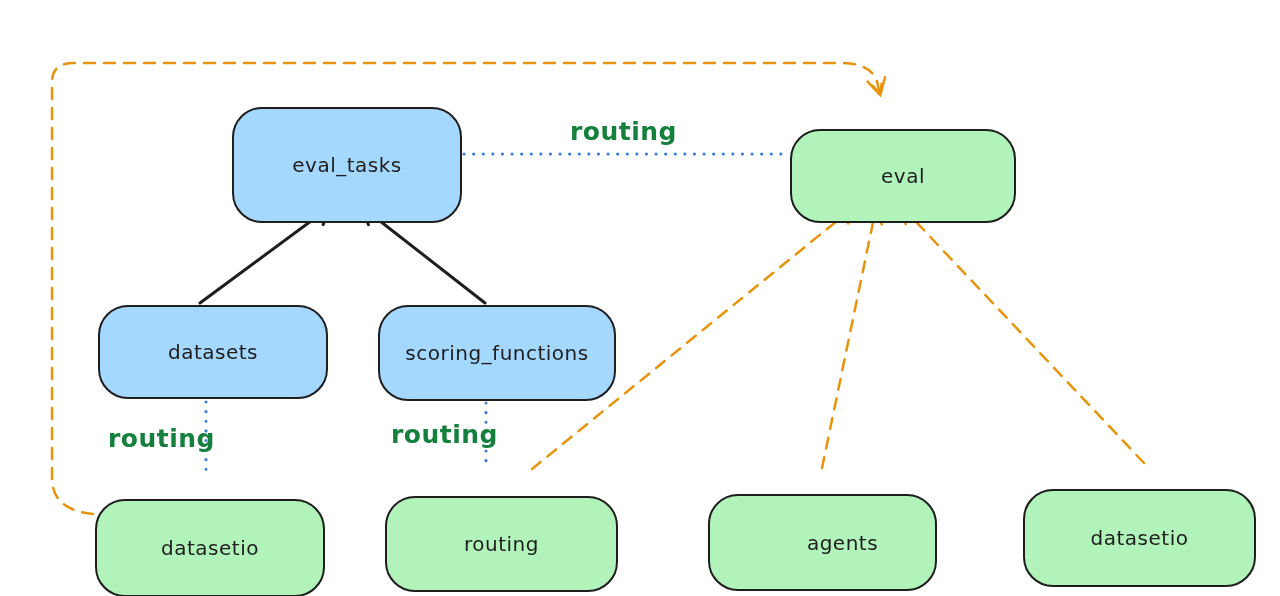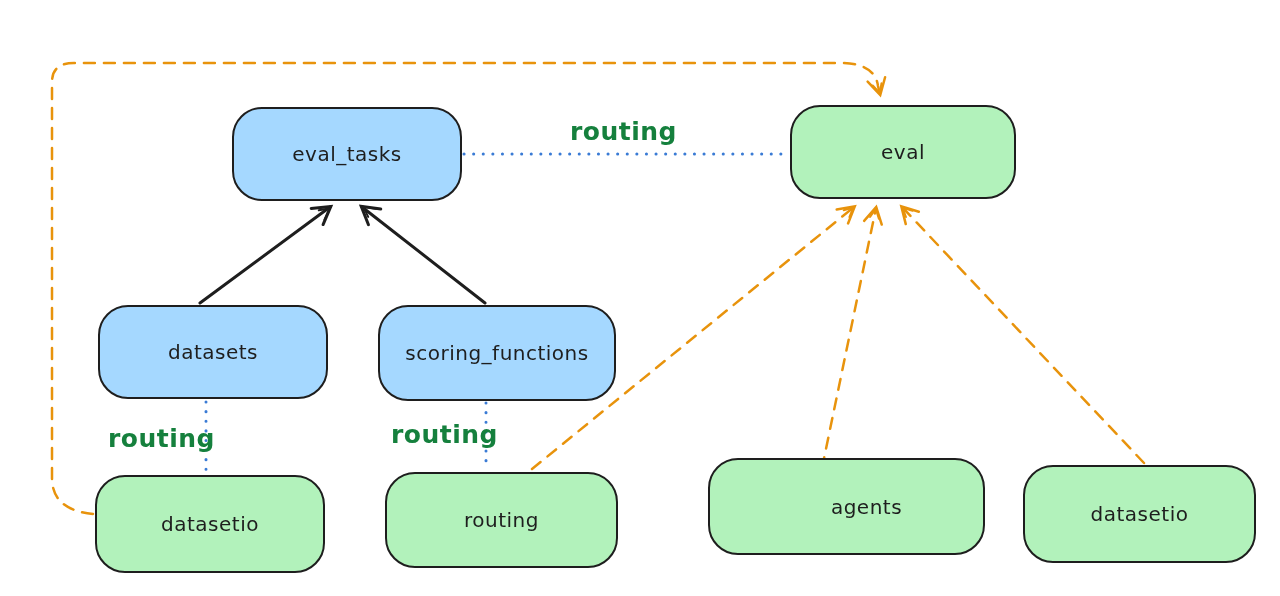--- a/index.html
+++ b/index.html
@@ -14,21 +14,21 @@
   .node{
     position:absolute;
     box-sizing:border-box;
     border:2.5px solid #1e1e1e;
     border-radius:30px;
     display:flex;align-items:center;justify-content:center;
     font-size:20px;color:#1e1e1e;
     letter-spacing:0.5px;
   }
   .node-blue{background:#a5d8ff;}
-  .node-green{background:#b2f2bb;}
+  .node-green{background:#b2f2bb;margin-top:24px;}
   .edge-label{
     position:absolute;
     width:96px;text-align:center;
     font-size:25px;font-weight:bold;
     color:#15803d;
     letter-spacing:0.5px;
   }
 </style>
 </head>
 <body>
@@ -53,21 +53,21 @@
     <path d="M 464 154 L 788 154" stroke="#3a7bd5" stroke-width="3" stroke-dasharray="0.1 9.5" stroke-linecap="round"></path>
     <path d="M 206 402 L 206 473" stroke="#3a7bd5" stroke-width="3" stroke-dasharray="0.1 9.5" stroke-linecap="round"></path>
     <path d="M 486 403 L 486 470" stroke="#3a7bd5" stroke-width="3" stroke-dasharray="0.1 9.5" stroke-linecap="round"></path>
 
     <path d="M 93 514 Q 52 510 52 478 L 52 82 Q 52 63 74 63 L 843 63 Q 875 64 878 86 L 880 94" stroke="#e8930c" stroke-width="2.5" stroke-dasharray="11 9" stroke-linecap="round" marker-end="url(#ah-orange)"></path>
     <path d="M 532 469 L 854 207" stroke="#e8930c" stroke-width="2.5" stroke-dasharray="11 9" stroke-linecap="round" marker-end="url(#ah-orange)"></path>
     <path d="M 822 468 L 876 208" stroke="#e8930c" stroke-width="2.5" stroke-dasharray="11 9" stroke-linecap="round" marker-end="url(#ah-orange)"></path>
     <path d="M 1144 463 L 902 207" stroke="#e8930c" stroke-width="2.5" stroke-dasharray="11 9" stroke-linecap="round" marker-end="url(#ah-orange)"></path>
   </svg>
 
-  <div class="node node-blue" style="left:232px;top:107px;width:230px;height:94px;">
+  <div class="node node-blue" style="left:232px;top:107px;width:230px;height:116px;">
     <span>eval_tasks</span>
   </div>
 
   <div class="node node-green" style="left:790px;top:105px;width:226px;height:94px;">
     <span>eval</span>
   </div>
 
   <div class="node node-blue" style="left:98px;top:305px;width:230px;height:94px;text-align:right;">
     <span>datasets</span>
   </div>
@@ -77,21 +77,21 @@
   </div>
 
   <div class="node node-blue" style="left:378px;top:305px;width:238px;height:96px;">
     <span>scoring_functions</span>
   </div>
 
   <div class="node node-green" style="left:385px;top:472px;width:233px;height:96px;">
     <span>routing</span>
   </div>
 
-  <div class="node node-green" style="left:708px;top:458px;width:277px;height:97px;padding-left:40px;">
+  <div class="node node-green" style="left:708px;top:470px;width:229px;height:97px;padding-left:40px;">
     <span>agents</span>
   </div>
 
   <div class="node node-green" style="left:1023px;top:465px;width:233px;height:98px;">
     <span>datasetio</span>
   </div>
 
   <div class="edge-label" style="left:570px;top:117px;">routing</div>
   <div class="edge-label" style="left:108px;top:424px;">routing</div>
   <div class="edge-label" style="left:391px;top:420px;">routing</div>

